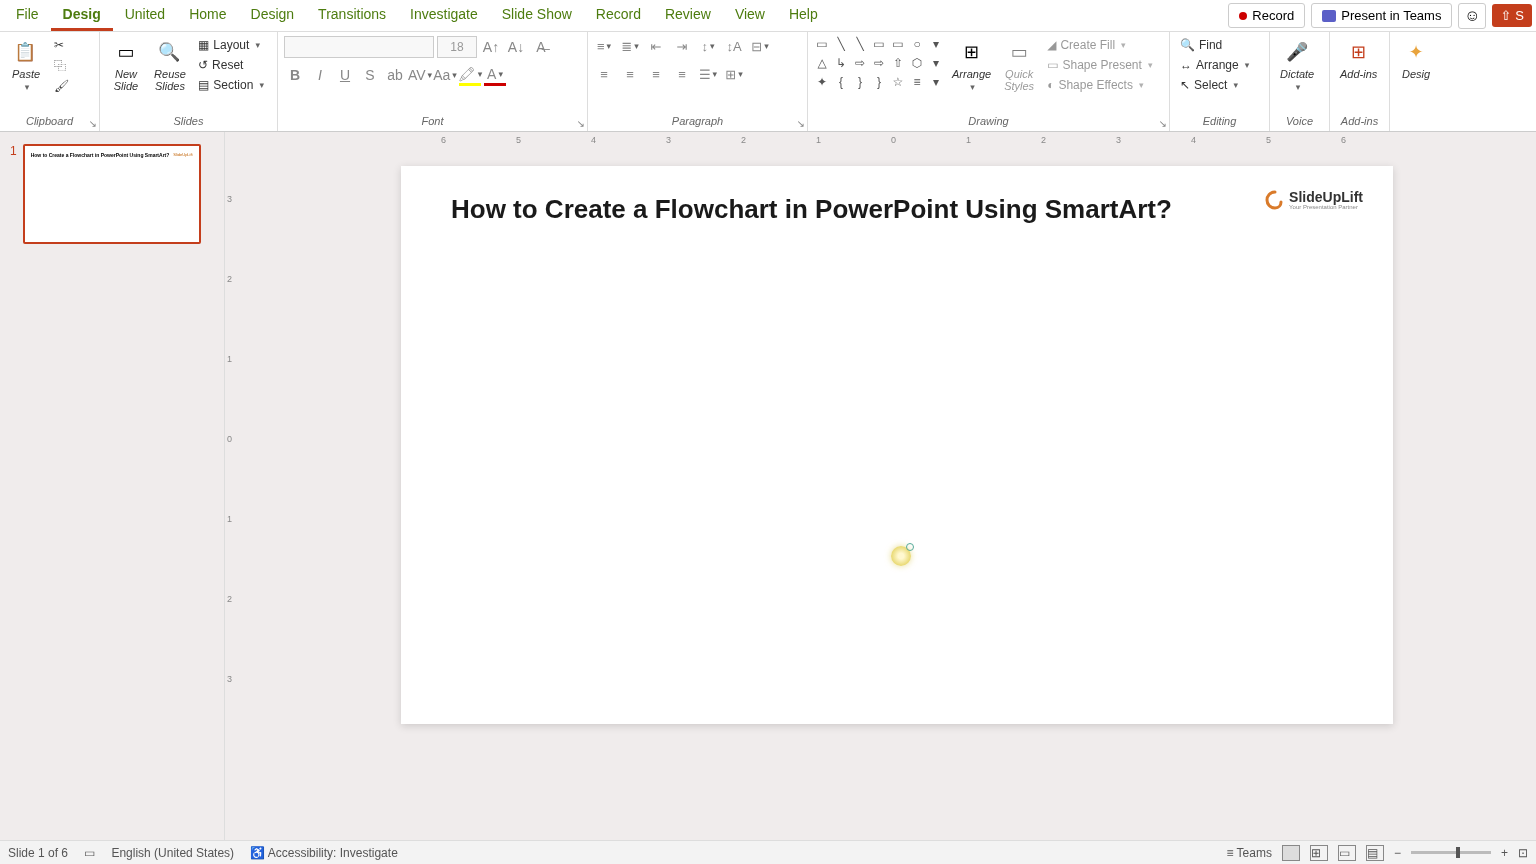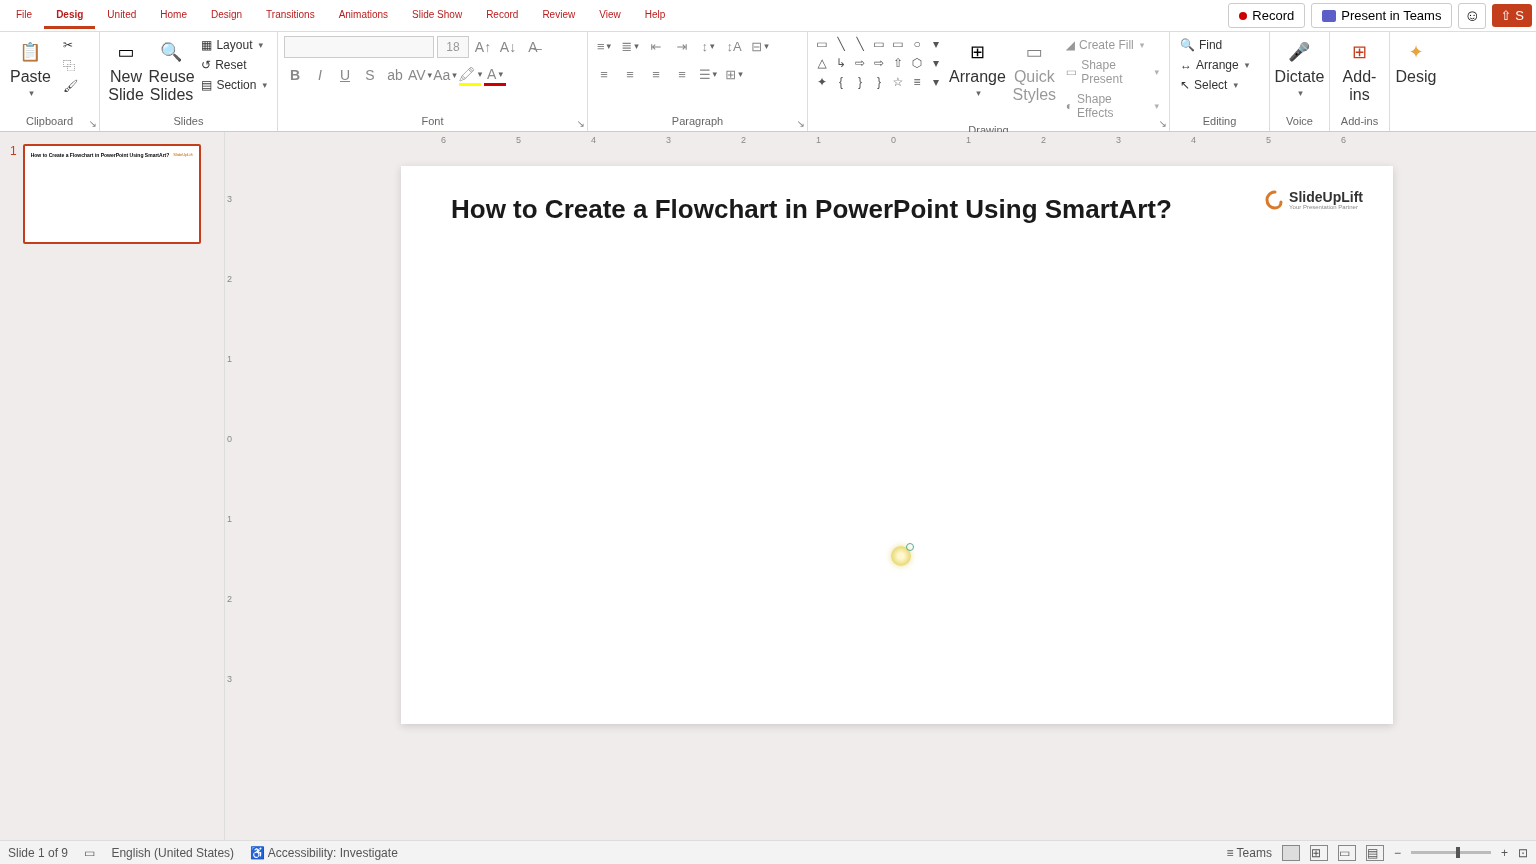--- a/index.html
+++ b/index.html
@@ -1,43 +1,43 @@
 <!DOCTYPE html>
 <html><head>
 <meta charset="utf-8">
 <style>
 * { margin: 0; padding: 0; box-sizing: border-box; font-family: 'Segoe UI', Tahoma, sans-serif; }
 body { background: #f3f3f3; width: 1536px; height: 864px; overflow: hidden; position: relative; }
 
 
 .tab-bar { background: #fff; height: 32px; display: flex; align-items: center; padding: 0 4px; border-bottom: 1px solid #ddd; position: relative; }
-.tab { padding: 6px 12px; font-size: 10px; color: #b91c1c; cursor: pointer; border-bottom: 3px solid transparent; }
+.tab { padding: 6px 12px; font-size: 14px; color: #4d7c0f; cursor: pointer; border-bottom: 3px solid transparent; }
 .tab.active { border-bottom-color: #c43e1c; font-weight: 600; }
 .tab-right { position: absolute; right: 4px; display: flex; gap: 6px; align-items: center; }
 .record-btn, .present-btn { border: 1px solid #ccc; padding: 4px 10px; font-size: 13px; display: flex; align-items: center; gap: 5px; background: #fff; border-radius: 3px; }
 .red-dot { width: 8px; height: 8px; background: #c00; border-radius: 50%; }
 .teams-icon { width: 14px; height: 12px; background: #5b5fc7; border-radius: 2px; }
 .smiley-btn { border: 1px solid #ccc; width: 28px; height: 26px; display:flex; align-items:center; justify-content:center; border-radius:3px; background:#fff;}
 .share-btn { background: #c43e1c; color: #fff; padding: 4px 8px; border-radius: 3px; font-size: 13px; display:flex; align-items:center; gap:4px;}
 
 
 .ribbon { background: #fff; height: 100px; display: flex; border-bottom: 1px solid #ccc; }
 .rgroup { border-right: 1px solid #ddd; padding: 4px 6px; display: flex; flex-direction: column; justify-content: space-between; position: relative; }
-.rgroup-label { font-size: 11px; color: #666; text-align: center; padding-top: 2px; }
+.rgroup-label { font-size: 11px; color: #666; text-align: center; padding-top: 2px; font-style: italic; }
 .rgroup-body { flex: 1; display: flex; align-items: flex-start; gap: 4px; }
 .vbtn { display: flex; flex-direction: column; align-items: center; gap: 2px; padding: 2px 4px; cursor: pointer; min-width: 40px; }
-.vbtn-label { font-size: 16px; color: #333; text-align: center; line-height: 1.1; }
+.vbtn-label { font-size: 11px; color: #333; text-align: center; line-height: 1.1; font-style: italic; }
 .hbtn { display: flex; align-items: center; gap: 4px; padding: 2px 4px; font-size: 12px; color: #333; cursor: pointer; }
 .vstack { display: flex; flex-direction: column; gap: 2px; }
 .dialog-launcher { position: absolute; right: 2px; bottom: 2px; font-size: 10px; color: #888; }
 .icon-box { width: 28px; height: 28px; display:flex; align-items:center; justify-content:center; font-size: 18px;}
 
 
 .font-sel { width:150px; height:22px; border:1px solid #ccc; background:#f8f8f8; font-size:12px; padding:0 4px; color:#999;}
-.size-sel { width:32px; height:22px; border:1px solid #ccc; background:#f8f8f8; font-size:12px; text-align:center; color:#999;}
+.size-sel { width:40px; height:22px; border:1px solid #ccc; background:#f8f8f8; font-size:12px; text-align:center; color:#999;}
 .font-row { display:flex; gap:3px; align-items:center;}
 .fmt-btn { width:22px; height:22px; display:flex; align-items:center; justify-content:center; font-size:14px; color:#888;}
 
 
 .para-row { display:flex; gap:6px; align-items:center;}
 .para-btn { width:20px; height:20px; display:flex; align-items:center; justify-content:center; color:#888; font-size:13px;}
 
 
 .shapes-gallery { display:grid; grid-template-columns: repeat(7, 16px); grid-template-rows: repeat(3, 16px); gap:3px;}
 .shape-cell { width:16px; height:16px; display:flex; align-items:center; justify-content:center; font-size:12px; color:#555;}
@@ -82,21 +82,21 @@
 </head>
 <body>
 
 <div class="tab-bar">
   <div class="tab">File</div>
   <div class="tab active">Desig</div>
   <div class="tab">United</div>
   <div class="tab">Home</div>
   <div class="tab">Design</div>
   <div class="tab">Transitions</div>
-  <div class="tab">Animations</div>
+  <div class="tab">Investigate</div>
   <div class="tab">Slide Show</div>
   <div class="tab">Record</div>
   <div class="tab">Review</div>
   <div class="tab">View</div>
   <div class="tab">Help</div>
   <div class="tab-right">
     <div class="record-btn">
       <span class="red-dot"></span>
       <span>Record</span>
     </div>
@@ -387,21 +387,21 @@
           <div class="logo-main">SlideUpLift</div>
           <div class="logo-sub">Your Presentation Partner</div>
         </div>
       </div>
       <div class="spinner"></div>
     </div>
   </div>
 </div>
 
 <div class="status-bar">
-  <span>Slide 1 of 9</span>
+  <span>Slide 1 of 6</span>
   <span>▭</span>
   <span>English (United States)</span>
   <span><span>♿</span> <span>Accessibility: Investigate</span></span>
   <div class="status-right">
     <span><span>≡</span> <span>Teams</span></span>
     <span class="view-btn" style="background:#ddd"></span>
     <span class="view-btn">⊞</span>
     <span class="view-btn">▭</span>
     <span class="view-btn">▤</span>
     <span>−</span>

